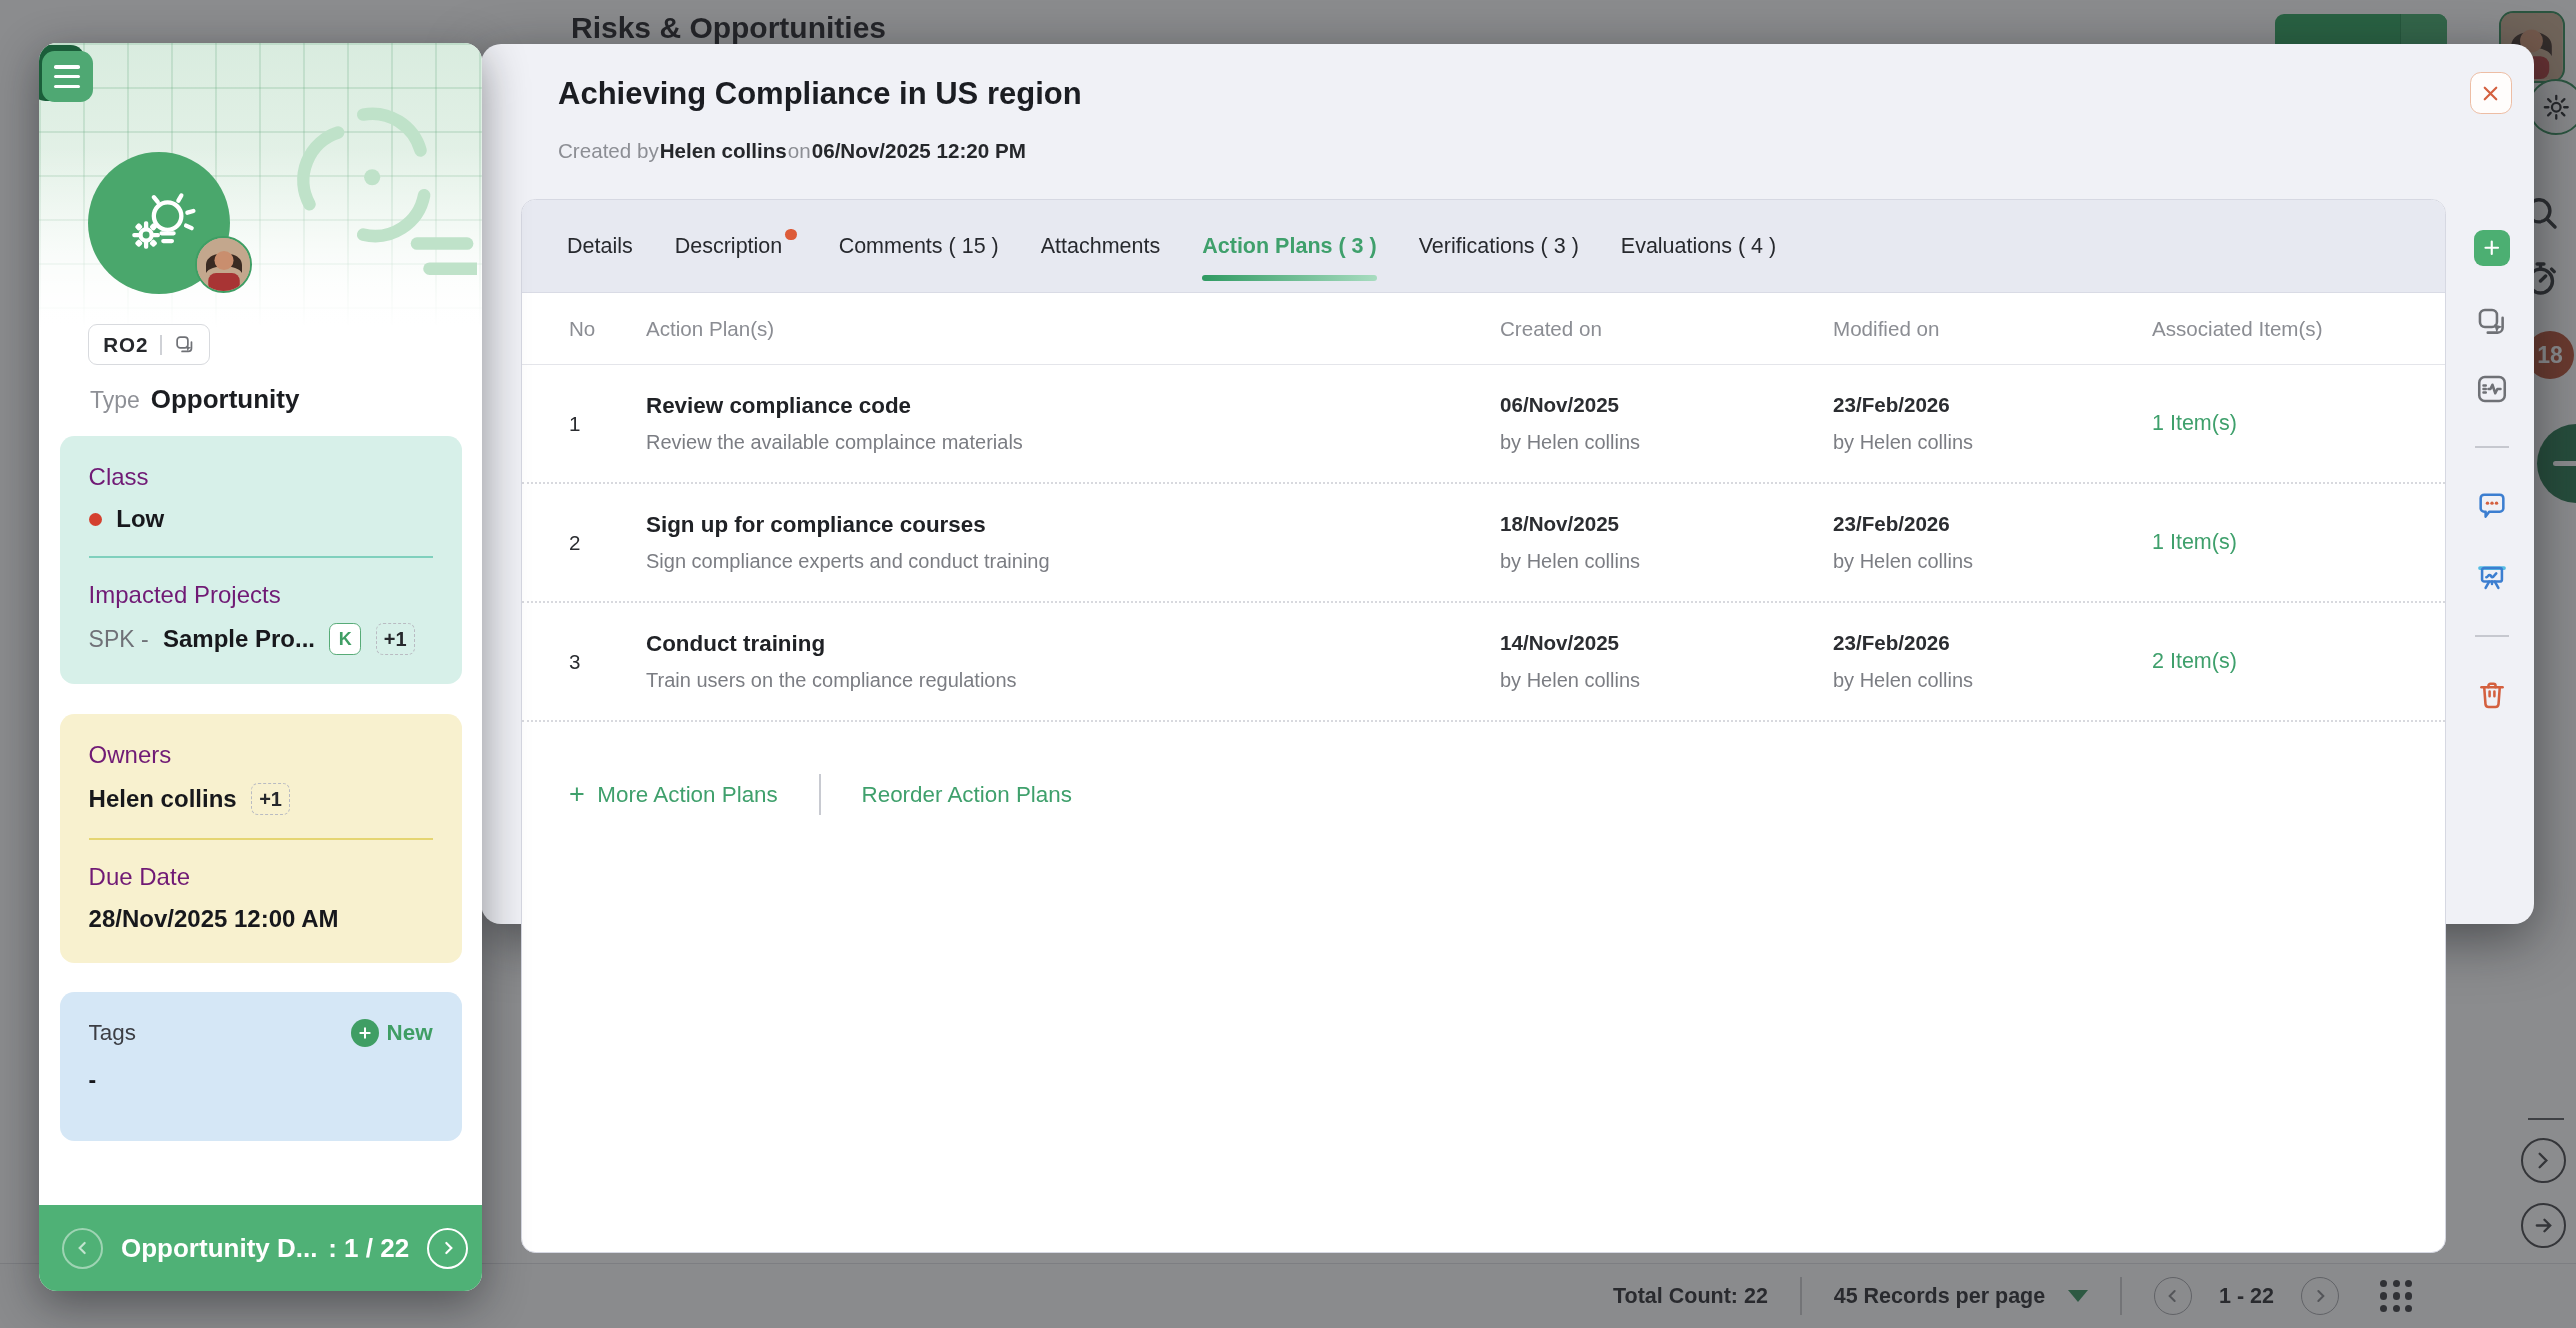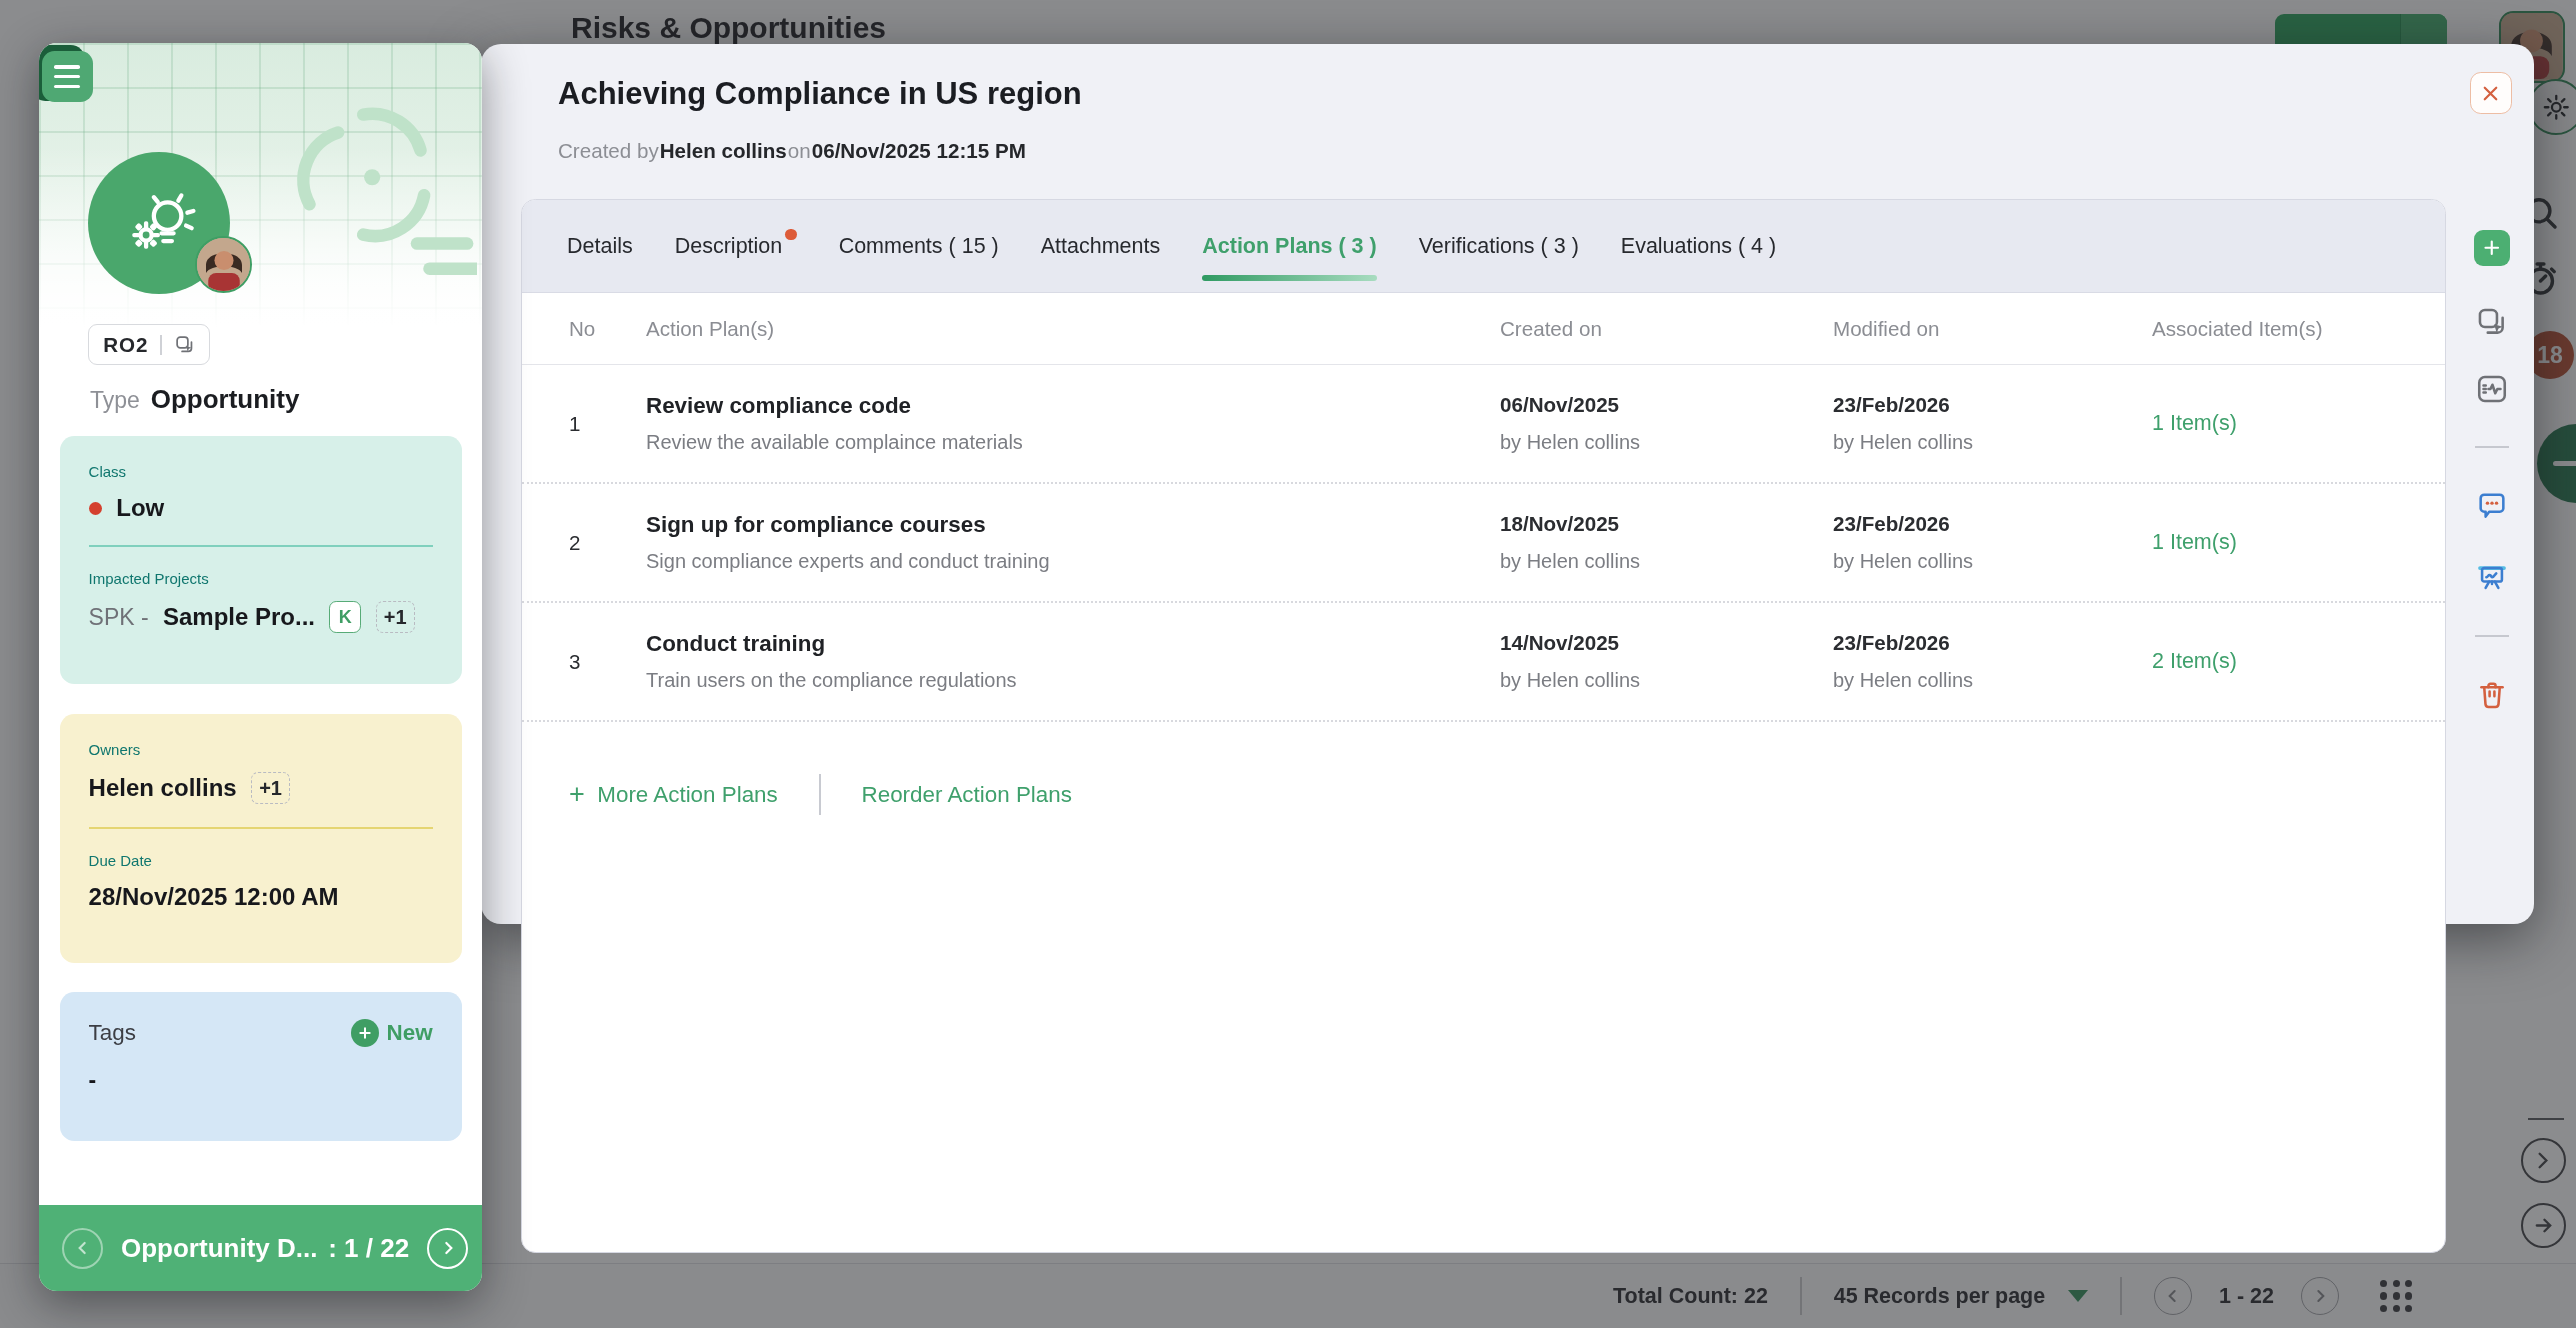--- a/index.html
+++ b/index.html
@@ -55,21 +55,21 @@
   .ro-badge .cp { color:#6f7176; display:flex; }
 
   .type-row { position:absolute; left:51px; top:341px; display:flex; align-items:baseline; gap:10.8px; }
   .type-label { font-size:23px; color:#8e9096; }
   .type-value { font-size:26px; font-weight:700; color:#1b1d21; }
 
   .card { position:absolute; left:20.6px; width:402px; border-radius:14.3px; padding:27px 29px; }
   .card-class { top:393px; height:248px; background:#d7f0e9; }
   .card-owners { top:671px; height:249px; background:#f8f1cf; }
   .card-tags { top:949px; height:149px; background:#d5e7f6; }
-  .card .label { font-size:15px; color:#0f766e; }
+  .card .label { font-size:24px; color:#701a75; }
   .val-row { display:flex; align-items:center; gap:14.3px; margin-top:14.3px; }
   .dot-red { width:13.4px; height:13.4px; border-radius:50%; background:#d4402e; }
   .val-strong { font-size:24px; font-weight:700; color:#17181c; }
   .val-prefix { font-size:23px; color:#6f7177; }
   .hr-teal { height:1.8px; background:#7fd0bd; margin:23px 0; border:none; }
   .hr-yellow { height:1.8px; background:#e5d572; margin:23px 0; border:none; }
   .k-box { width:32px; height:32px; border:1.8px solid #57ab77; border-radius:7.2px; color:#3f9e64; font-size:18px; font-weight:700; display:flex; align-items:center; justify-content:center; background:#fff; }
   .plus1-box { min-width:39px; height:32px; padding:0 7.2px; border:1.8px dashed #b9bbc2; border-radius:7.2px; font-size:20px; font-weight:600; color:#26282c; display:flex; align-items:center; justify-content:center; }
   .tags-head { display:flex; align-items:center; justify-content:space-between; }
   .tags-head .label { font-size:22.4px; color:#3c3e44; }
@@ -338,21 +338,21 @@
     </span>
   </div>
 </div>
 
 <div class="modal">
   <div class="modal-title">Achieving Compliance in US region</div>
   <div class="created-line">
     <span>Created by</span>
     <span class="strong">Helen collins</span>
     <span>on</span>
-    <span class="strong">06/Nov/2025 12:15 PM</span>
+    <span class="strong">06/Nov/2025 12:20 PM</span>
   </div>
 
   <div class="close-btn">
     <svg viewBox="0 0 24 24" width="23" height="23" fill="none" stroke="currentColor" stroke-width="2.3" stroke-linecap="round">
         <path d="M6 6 L18 18 M18 6 L6 18"></path>
       </svg>
   </div>
 
   <div class="content-card">
     <div class="tabbar">

